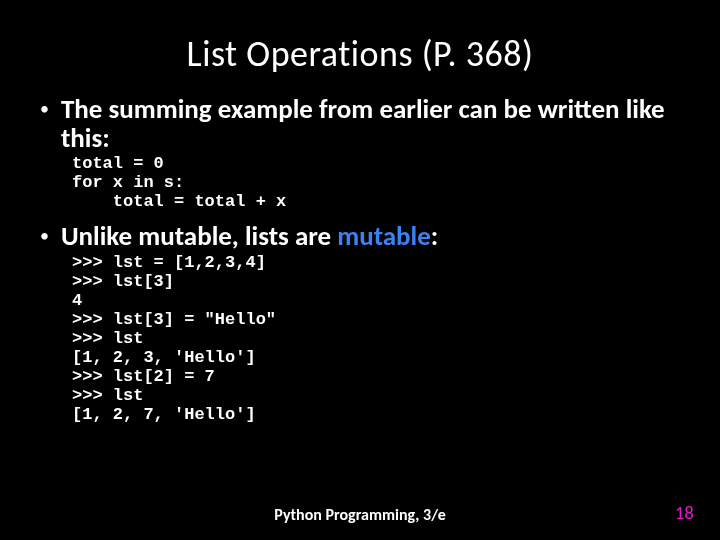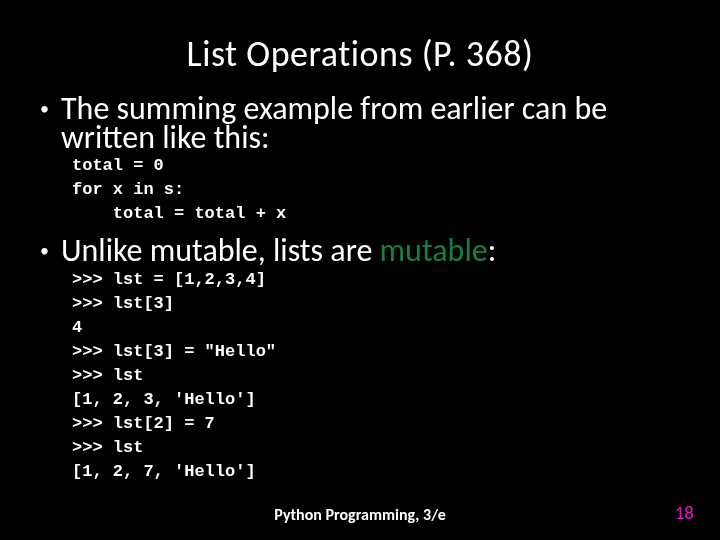--- a/index.html
+++ b/index.html
@@ -16,29 +16,29 @@
   }
   .content { padding-left: 38px; padding-right: 30px; }
   .bullet-row { display: flex; align-items: flex-start; margin-bottom: 2px; }
   .bullet-dot {
     font-size: 18px;
     line-height: 30px;
     padding-right: 12px;
     padding-left: 2px;
   }
   .bullet-text {
-    font-size: 32px;
+    font-size: 27px;
     line-height: 29px;
-    font-weight: 400;
+    font-weight: 700;
   }
-  .mutable { color: #15803d; }
+  .mutable { color: #3b82f6; }
   .code {
     font-family: "Courier New", Courier, monospace;
     font-size: 17px;
-    line-height: 24px;
+    line-height: 19px;
     white-space: pre;
     padding-left: 34px;
     margin-top: 2px;
     margin-bottom: 10px;
     font-weight: bold;
   }
   .footer-center {
     position: absolute;
     bottom: 16px;
     left: 0;

